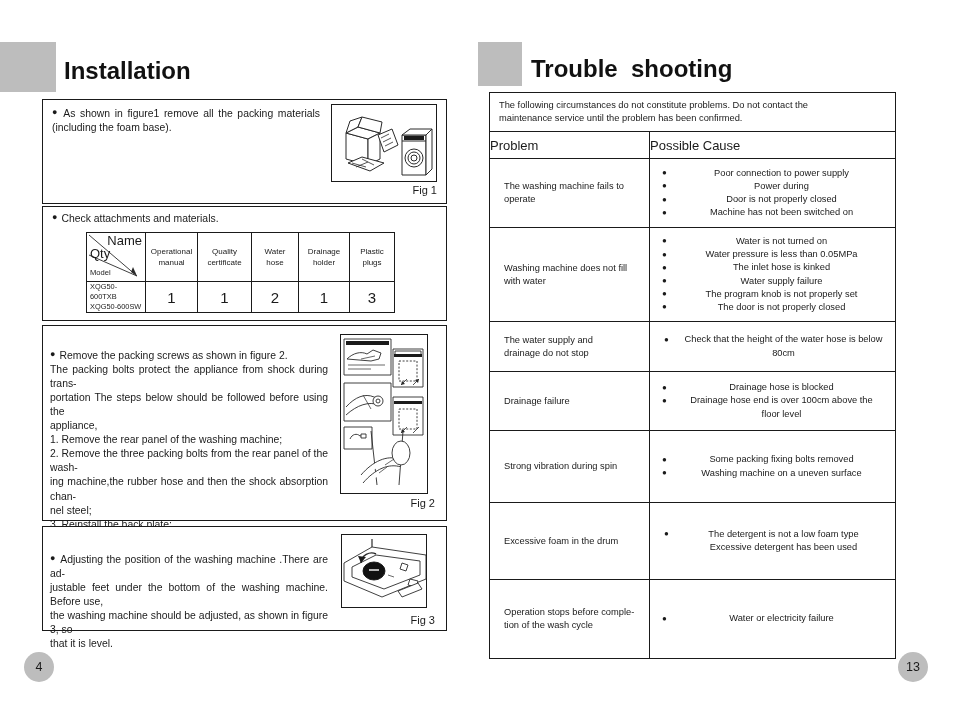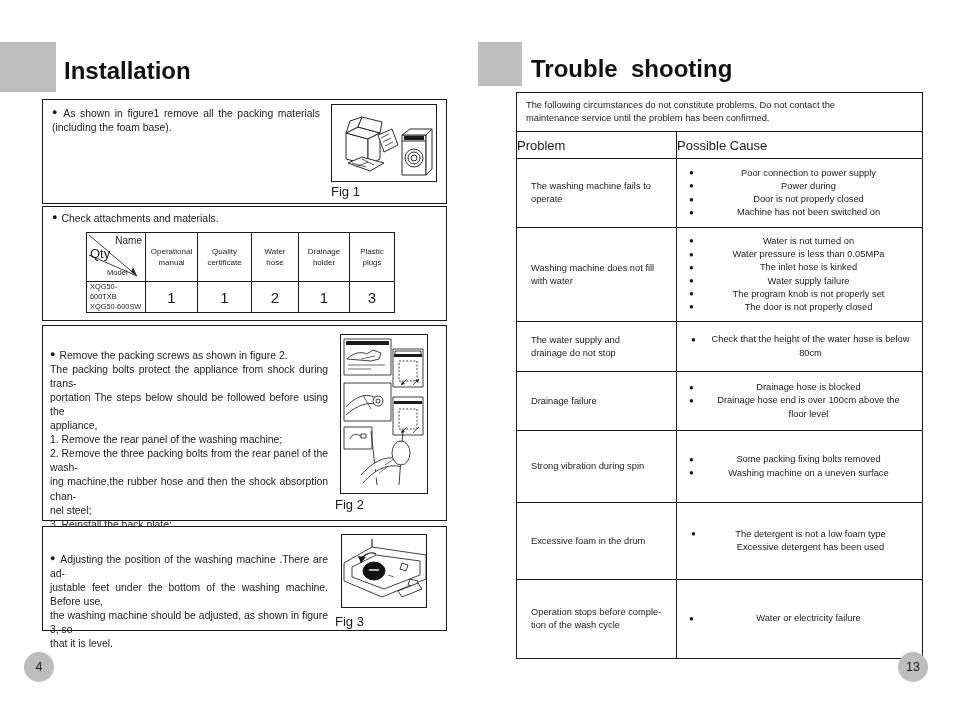--- a/index.html
+++ b/index.html
@@ -57,22 +57,22 @@
 
   .figbox {
     position: absolute;
     border: 1.2px solid #1a1a1a;
     box-sizing: border-box;
     background: #fff;
     overflow: hidden;
   }
   .figcap {
     position: absolute;
-    font-size: 13px;
-    text-align: left;
+    font-size: 11px;
+    text-align: right;
     color: #1a1a1a;
   }
 
   
   .att-table {
     position: absolute;
     border-collapse: collapse;
     font-size: 8px;
     color: #1a1a1a;
   }
@@ -86,27 +86,27 @@
   .att-table td.hdr { height: 44px; }
   .att-table td.qty { height: 30px; font-size: 15px; }
   .att-corner {
     position: relative;
     width: 52px;
     text-align: left !important;
     padding: 2px 3px !important;
     overflow: hidden;
   }
   .att-corner .nm {
-    position: absolute; right: 3px; top: 2px; font-size: 10px;
+    position: absolute; right: 3px; top: 2px; font-size: 13px;
   }
   .att-corner .qt {
     position: absolute; left: 3px; top: 15px; font-size: 13px;
   }
   .att-corner .md {
-    position: absolute; left: 20px; bottom: 3px; font-size: 7.6px;
+    position: absolute; left: 3px; bottom: 3px; font-size: 7.6px;
   }
   .att-corner svg { position: absolute; inset: 0; }
   .model-cell {
     font-size: 7.4px !important;
     text-align: left !important;
     padding: 0 3px !important;
     line-height: 10px !important;
   }
 
   
@@ -357,21 +357,21 @@
     <div class="pagenum" style="left:24px; top:652px;">
       <span>4</span>
     </div>
   </div>
 
   <div>
 
     <div class="hdr-square" style="left:478px; top:42px; width:44px; height:44px;"></div>
     <div class="hdr-title" style="left:531px; top:55px;">Trouble  shooting</div>
 
-    <table class="ts-table" style="left:516px; top:92px; width:406px;">
+    <table class="ts-table" style="left:489px; top:92px; width:406px;">
       <colgroup>
         <col style="width:160px;">
         <col style="width:246px;">
       </colgroup>
       <tbody>
           <tr>
         <td colspan="2" class="ts-intro" style="white-space:pre-line;">The following circumstances do not constitute problems. Do not contact the
 maintenance service until the problem has been confirmed.</td>
       </tr>
       <tr>

